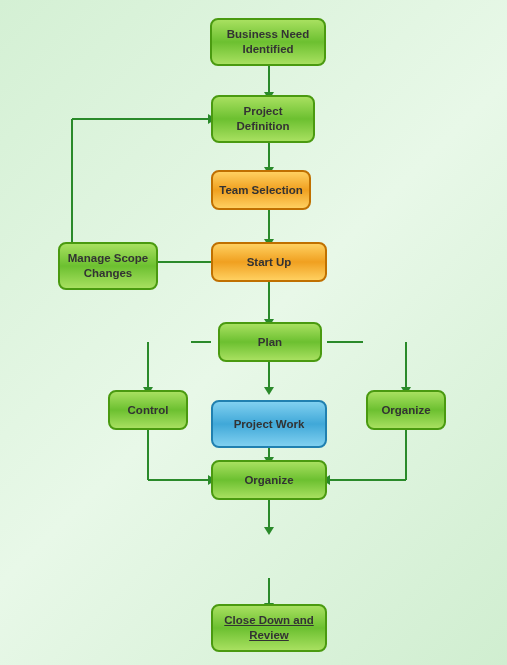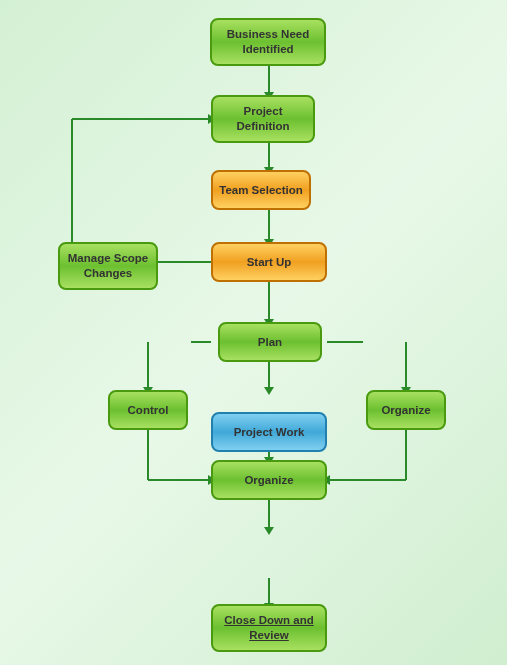--- a/index.html
+++ b/index.html
@@ -122,21 +122,21 @@
   <div class="box green-box" style="left:211px; top:95px; width:104px; height:48px;">Project Definition</div>
 
   <div class="box orange-box" style="left:211px; top:170px; width:100px; height:40px;">Team Selection</div>
 
   <div class="box orange-box" style="left:211px; top:242px; width:116px; height:40px;">Start Up</div>
 
   <div class="box green-box" style="left:200px; top:322px; width:104px; height:40px;margin-left:18px;">Plan</div>
 
   <div class="box green-box" style="left:108px; top:390px; width:80px; height:40px;">Control</div>
 
-  <div class="box blue-box" style="left:211px; top:412px; width:116px; height:40px;">Project Work</div>
+  <div class="box blue-box" style="left:211px; top:400px; width:116px; height:48px;">Project Work</div>
 
   <div class="box green-box" style="left:366px; top:390px; width:80px; height:40px;">Organize</div>
 
   <div class="box green-box" style="left:211px; top:460px; width:116px; height:40px;">Organize</div>
 
 
   <div class="box green-box" style="left:211px; top:604px; width:116px; height:48px;text-decoration:underline;">Close Down and Review</div>
 
   <div class="box green-box" style="left:22px; top:242px; width:100px; height:48px;margin-left:36px;">Manage Scope Changes</div>
 

